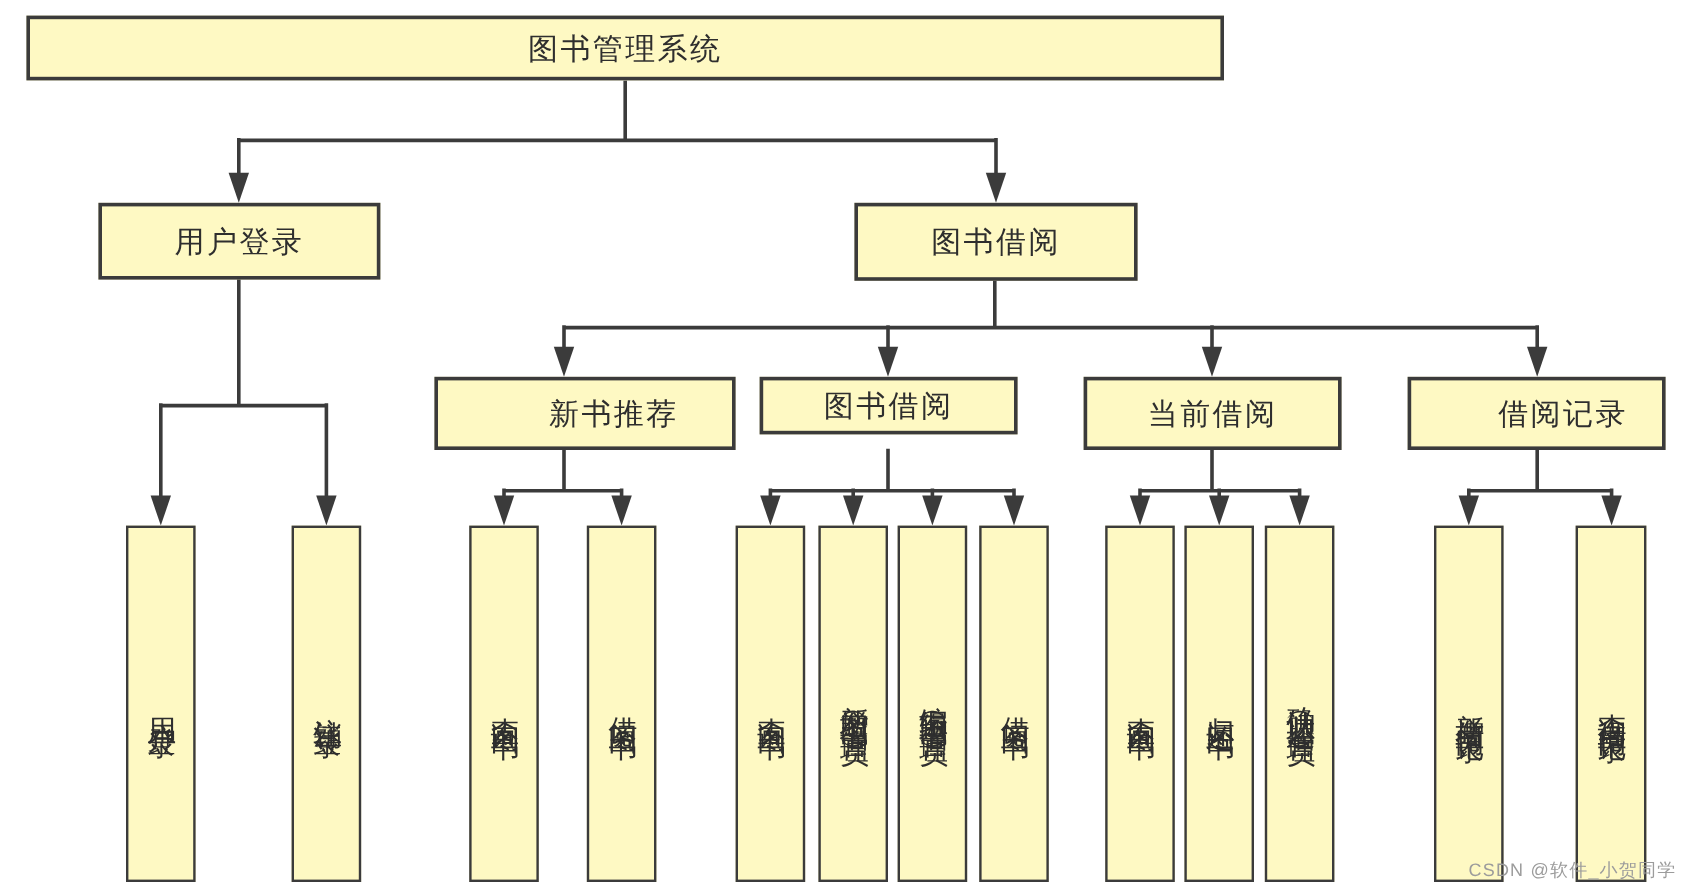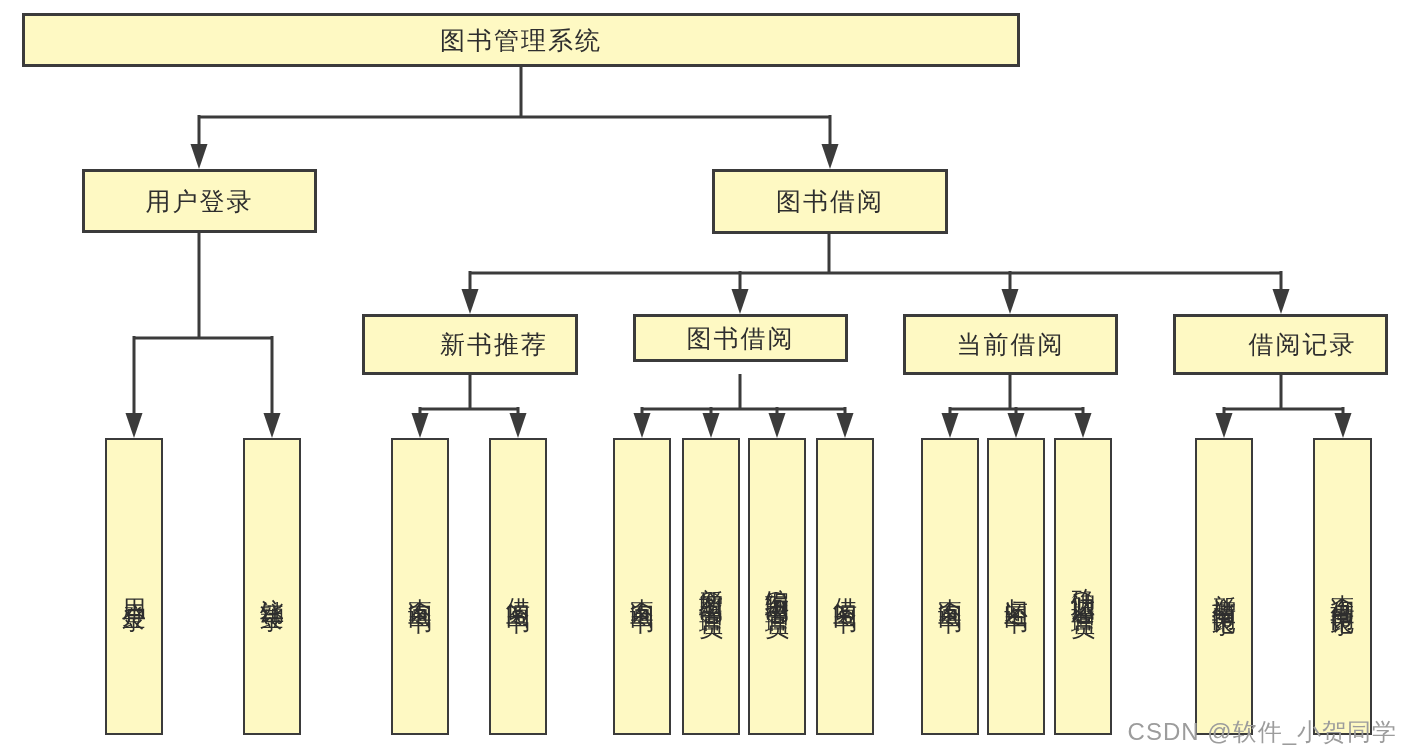--- a/index.html
+++ b/index.html
@@ -50,21 +50,21 @@
     writing-mode:vertical-rl;
     letter-spacing:4px;
     font-size:24px;
     line-height:1;
     white-space:normal;
   }
   .watermark{
     position:absolute;
     right:8px;
     top:716px;
-    font-size:24px;
+    font-size:15px;
     letter-spacing:1px;
     color:var(--watermark,#9c9c9c);
     z-index:5;
     text-align:center;
   }
 </style>
 </head>
 <body>
 
 <div class="stage">
@@ -117,21 +117,21 @@
       <polygon points="1215.5,413 1232.5,413 1224,438"></polygon>
       <polygon points="1334.5,413 1351.5,413 1343,438"></polygon>
     </g>
   </svg>
 
   <div class="box" style="left:22px;top:13px;width:998px;height:54px;">图书管理系统</div>
 
   <div class="box" style="left:82px;top:169px;width:235px;height:64px;">用户登录</div>
   <div class="box" style="left:712px;top:169px;width:236px;height:65px;">图书借阅</div>
 
-  <div class="box" style="left:362px;top:314px;width:216px;height:61px;padding-left:48px;">新书推荐</div>
+  <div class="box" style="left:362px;top:314px;width:251px;height:61px;padding-left:48px;">新书推荐</div>
   <div class="box" style="left:633px;top:314px;width:215px;height:48px;">图书借阅</div>
   <div class="box" style="left:903px;top:314px;width:215px;height:61px;">当前借阅</div>
   <div class="box" style="left:1173px;top:314px;width:215px;height:61px;padding-left:44px;">借阅记录</div>
 
   <div class="box leaf" style="left:105px;top:438px;width:58px;height:297px;">用户登录</div>
   <div class="box leaf" style="left:243px;top:438px;width:58px;height:297px;">注销登录</div>
 
   <div class="box leaf" style="left:391px;top:438px;width:58px;height:297px;">查询图书</div>
   <div class="box leaf" style="left:489px;top:438px;width:58px;height:297px;">借阅图书</div>
 

